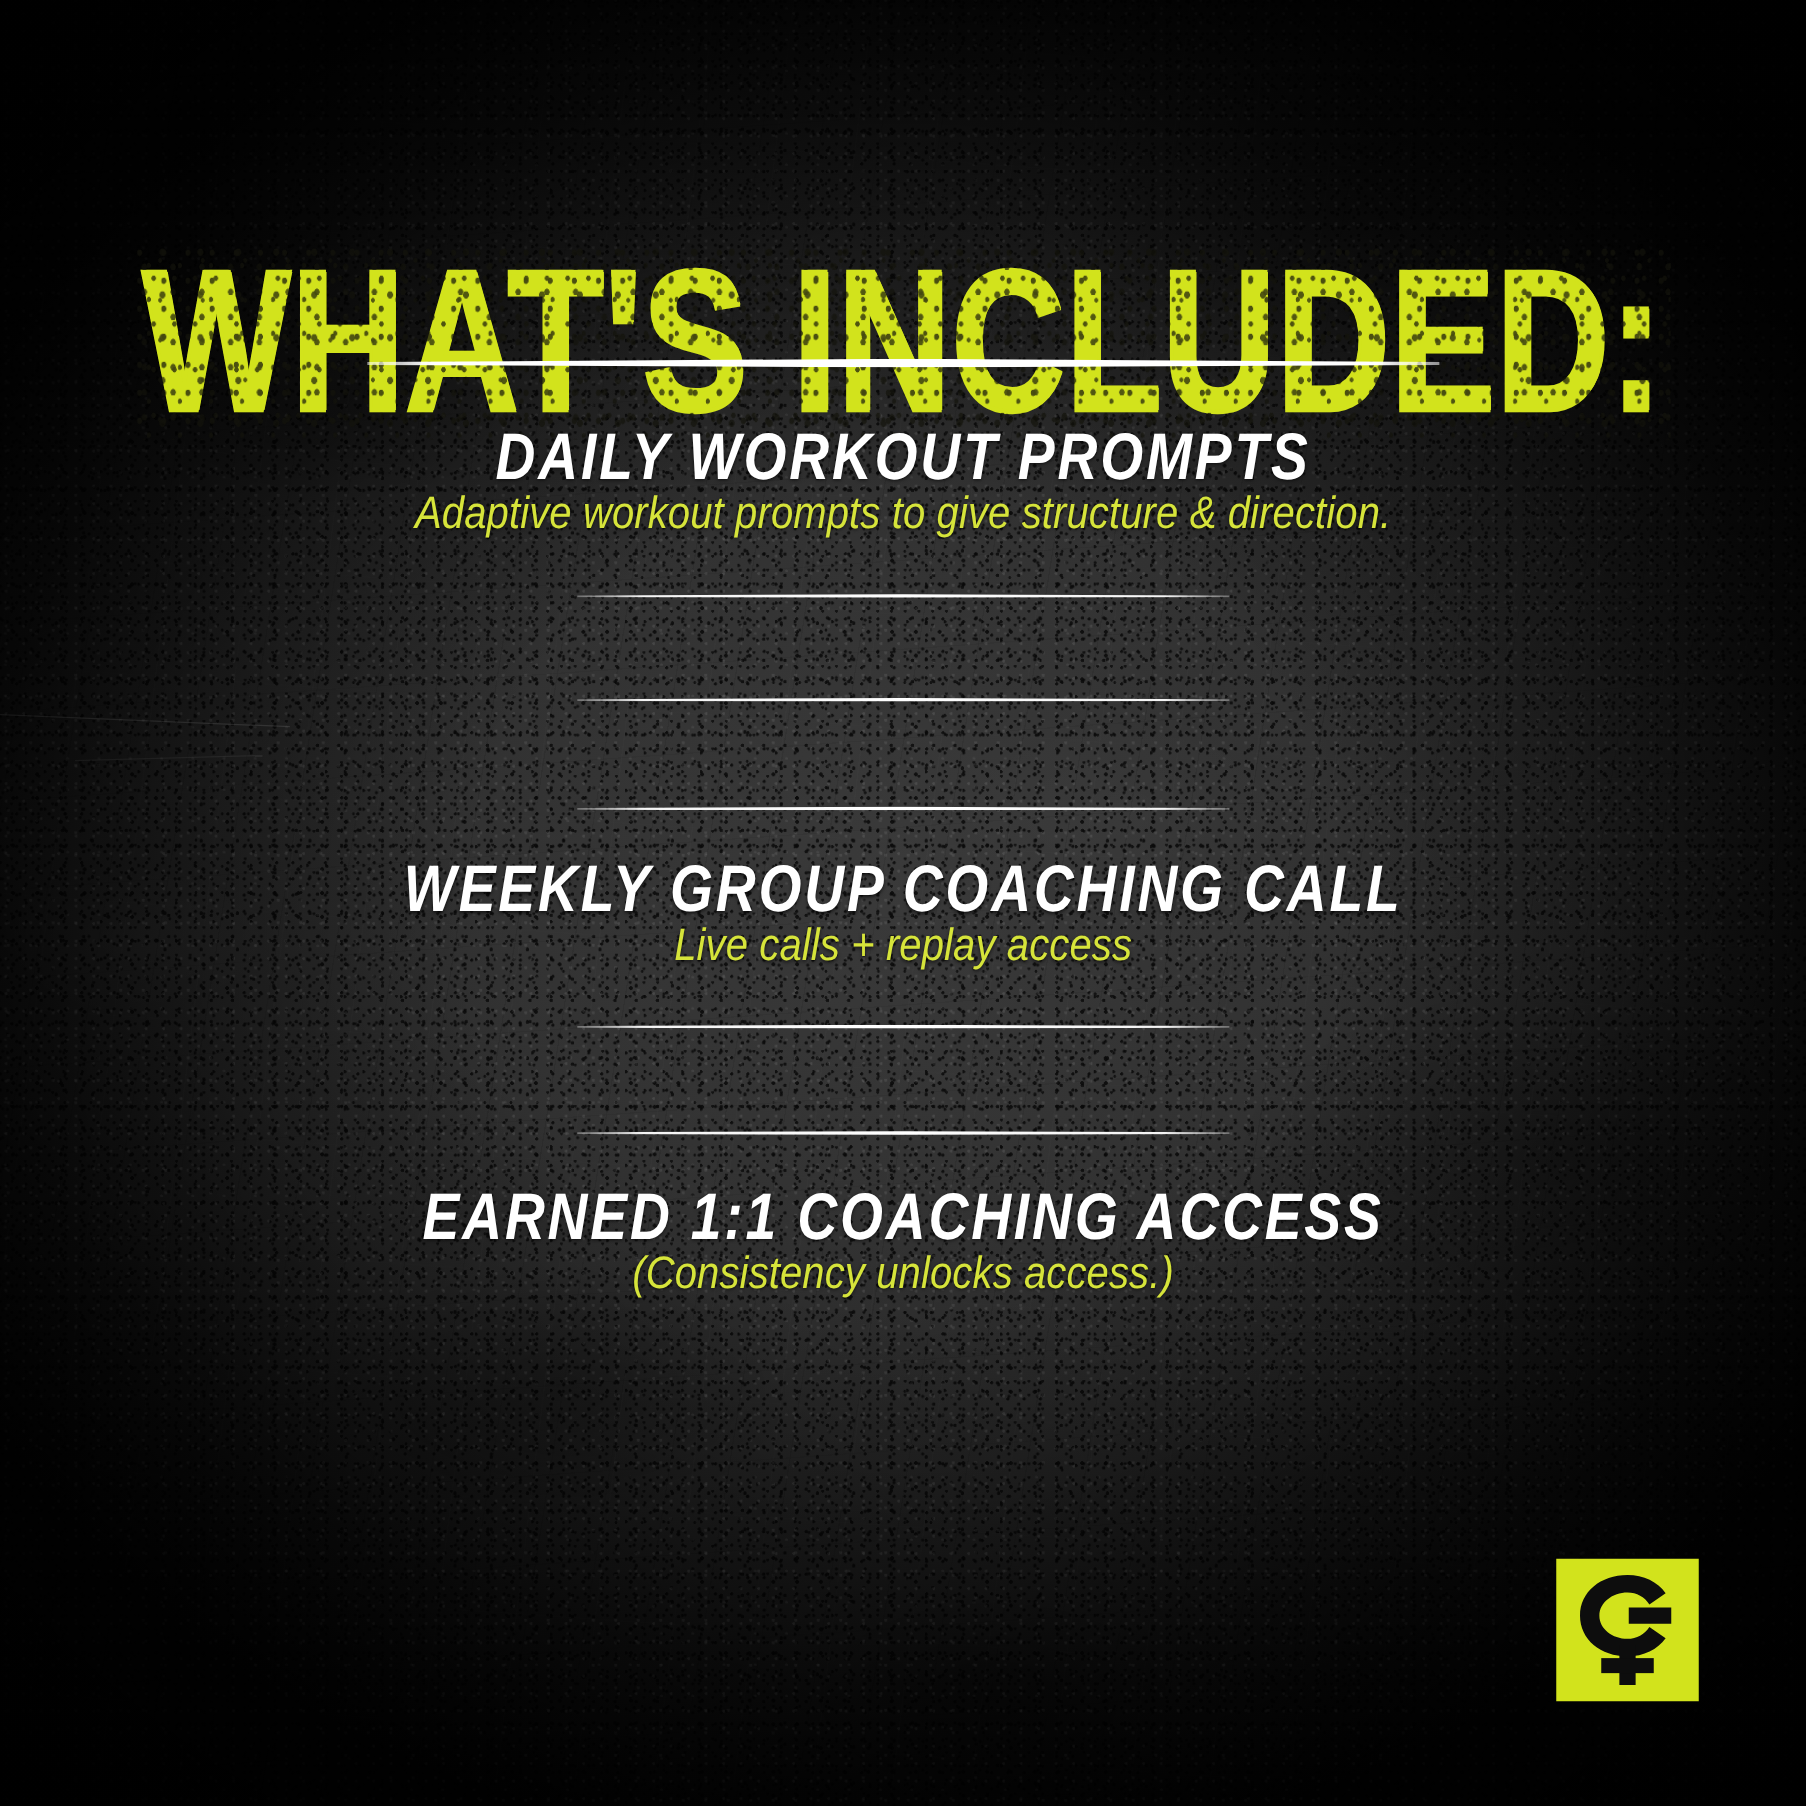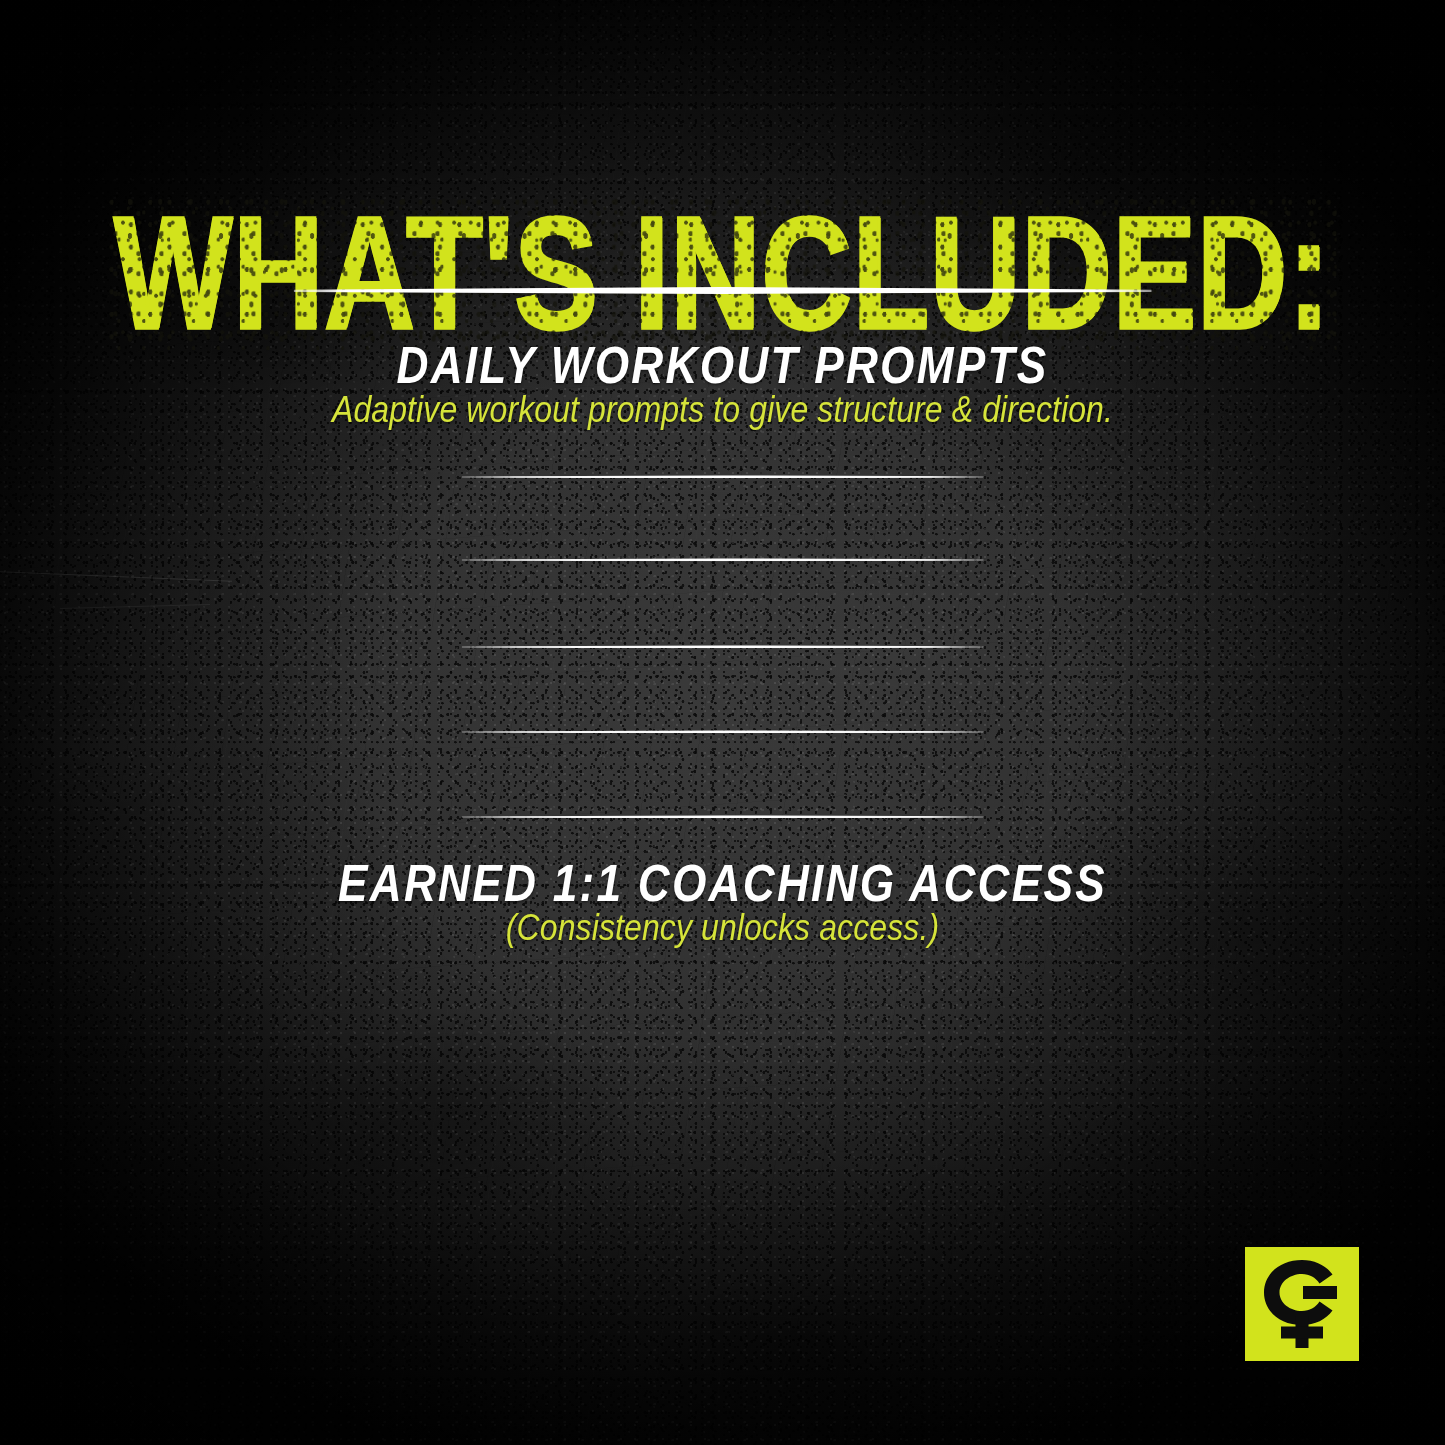--- a/index.html
+++ b/index.html
@@ -278,20 +278,26 @@
 
       <div style="height:40px"></div>
       <div class="rule-item"></div>
       <div style="height:40px"></div>
 
 
       <div style="height:44px"></div>
       <div class="rule-item"></div>
       <div style="height:38px"></div>
 
+      <div class="item">
+        <div class="item-heading">WEEKLY GROUP COACHING CALL</div>
+        <div class="item-sub">
+          <span>Live calls + replay access</span><b></b><span></span>
+        </div>
+      </div>
 
       <div style="height:44px"></div>
       <div class="rule-item"></div>
       <div style="height:42px"></div>
 
 
       <div style="height:40px"></div>
       <div class="rule-item"></div>
       <div style="height:40px"></div>
 

